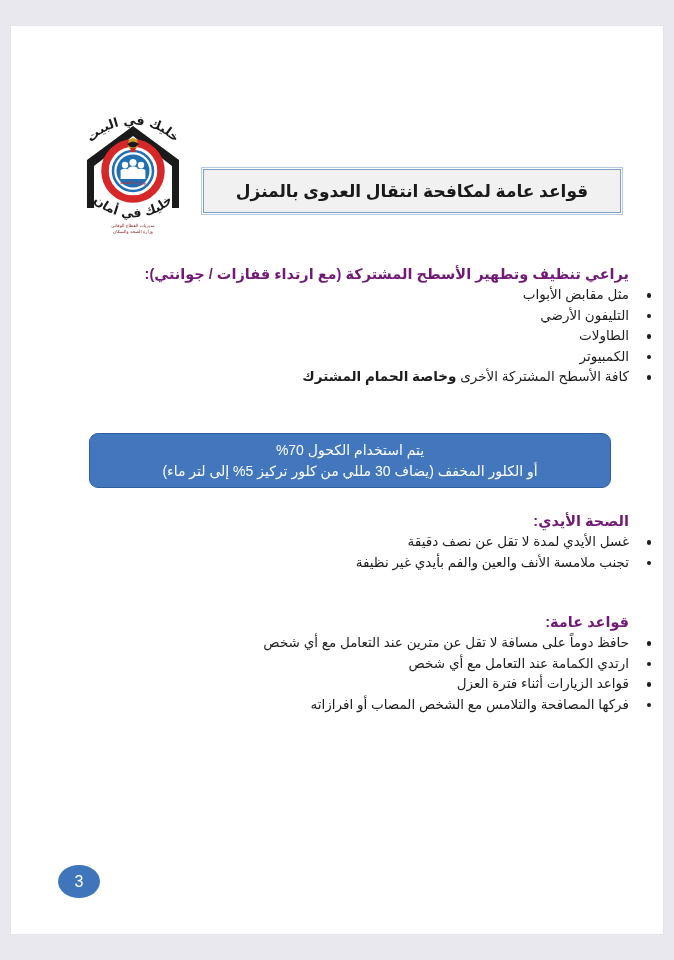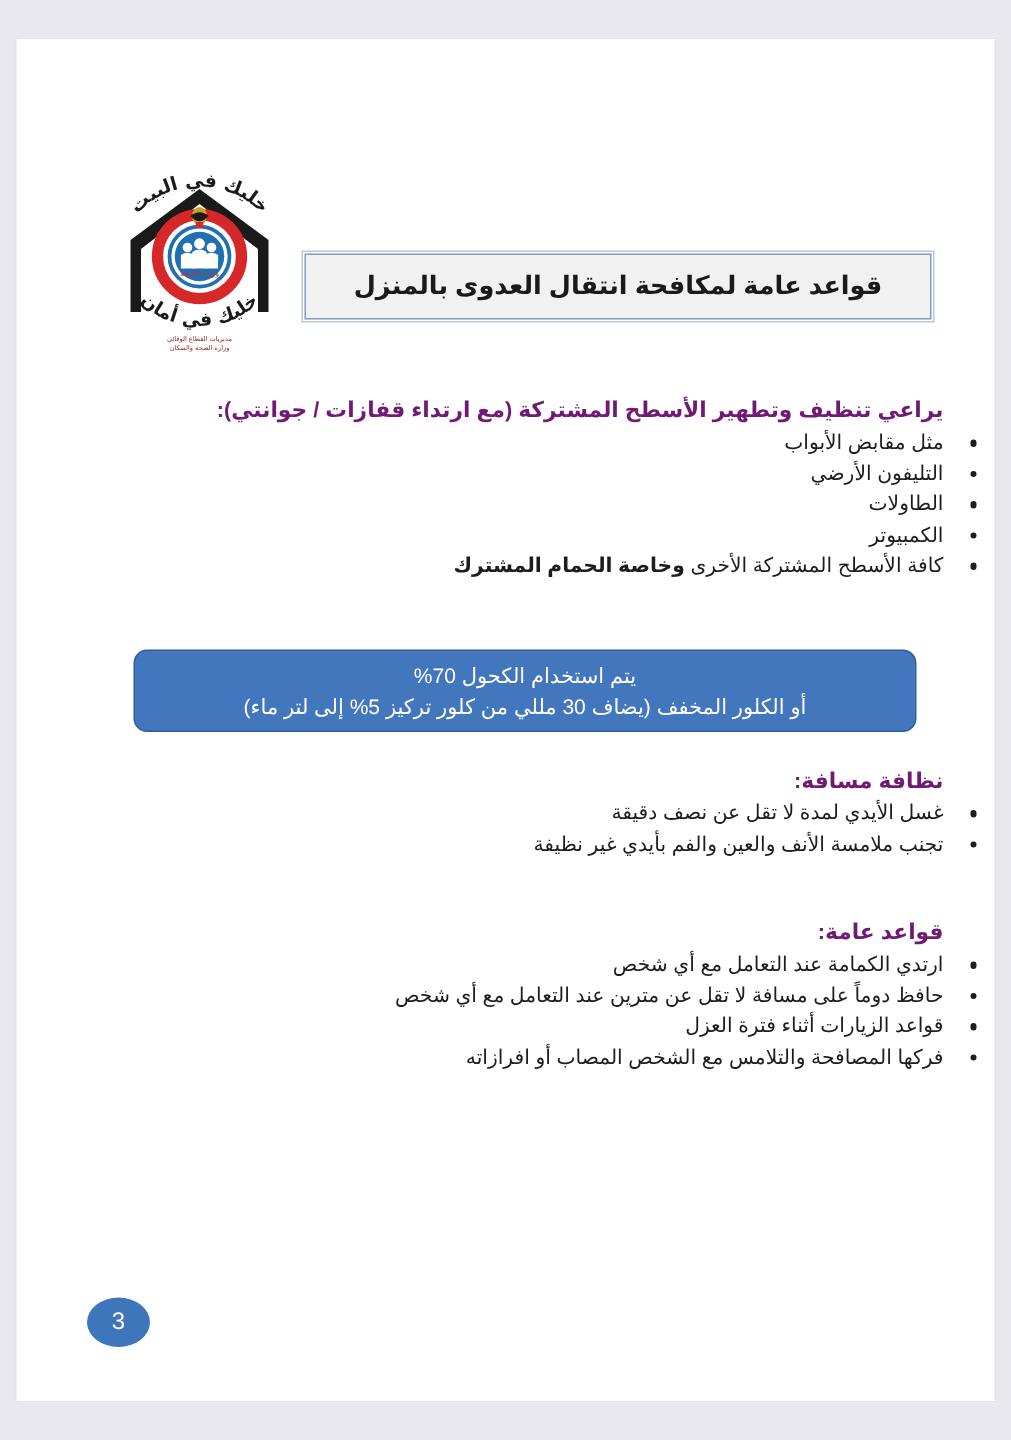--- a/index.html
+++ b/index.html
@@ -224,32 +224,32 @@
       <li><span>كافة الأسطح المشتركة الأخرى </span><b>وخاصة الحمام المشترك</b></li>
     </ul>
   </div>
 
   <div class="callout">
     <div class="callout-line">يتم استخدام الكحول 70%</div>
     <div class="callout-line">أو الكلور المخفف (يضاف 30 مللي من كلور تركيز 5% إلى لتر ماء)</div>
   </div>
 
   <div class="content" style="top:487px;">
-    <div class="section-heading">نظافة مسافة:</div>
+    <div class="section-heading">الصحة الأيدي:</div>
     <ul class="bullets bullet-block">
       <li><span>غسل الأيدي لمدة لا تقل عن نصف دقيقة</span></li>
       <li><span>تجنب ملامسة الأنف والعين والفم بأيدي غير نظيفة</span></li>
     </ul>
   </div>
 
   <div class="content" style="top:588px;">
     <div class="section-heading">قواعد عامة:</div>
     <ul class="bullets bullet-block">
+      <li><span>حافظ دوماً على مسافة لا تقل عن مترين عند التعامل مع أي شخص</span></li>
       <li><span>ارتدي الكمامة عند التعامل مع أي شخص</span></li>
-      <li><span>حافظ دوماً على مسافة لا تقل عن مترين عند التعامل مع أي شخص</span></li>
       <li><span>قواعد الزيارات أثناء فترة العزل</span></li>
       <li><span>فركها المصافحة والتلامس مع الشخص المصاب أو افرازاته</span></li>
     </ul>
   </div>
 
   <div class="page-badge">
     <span>3</span>
   </div>
 
 </div>

